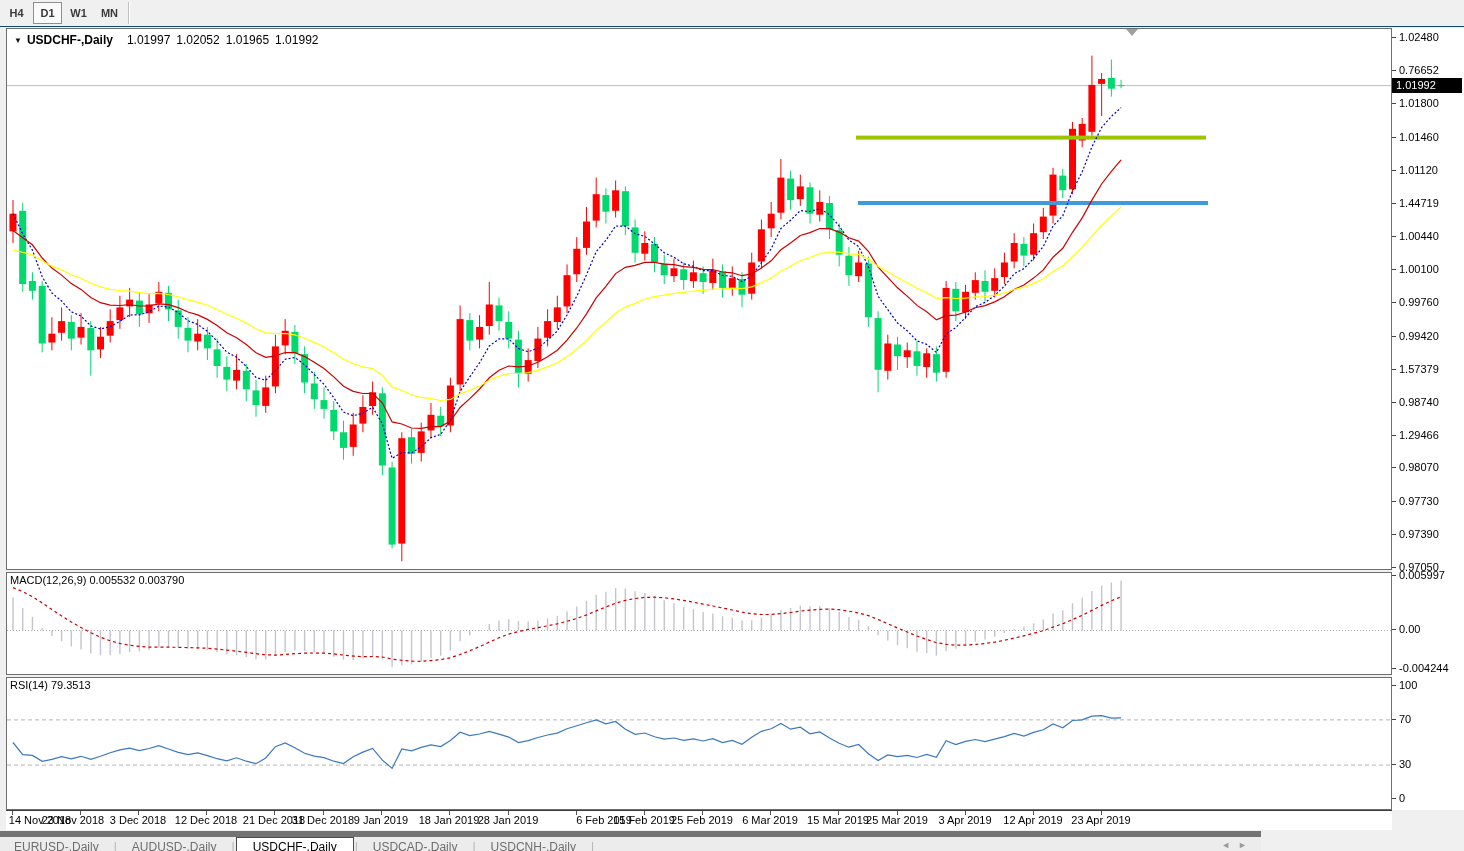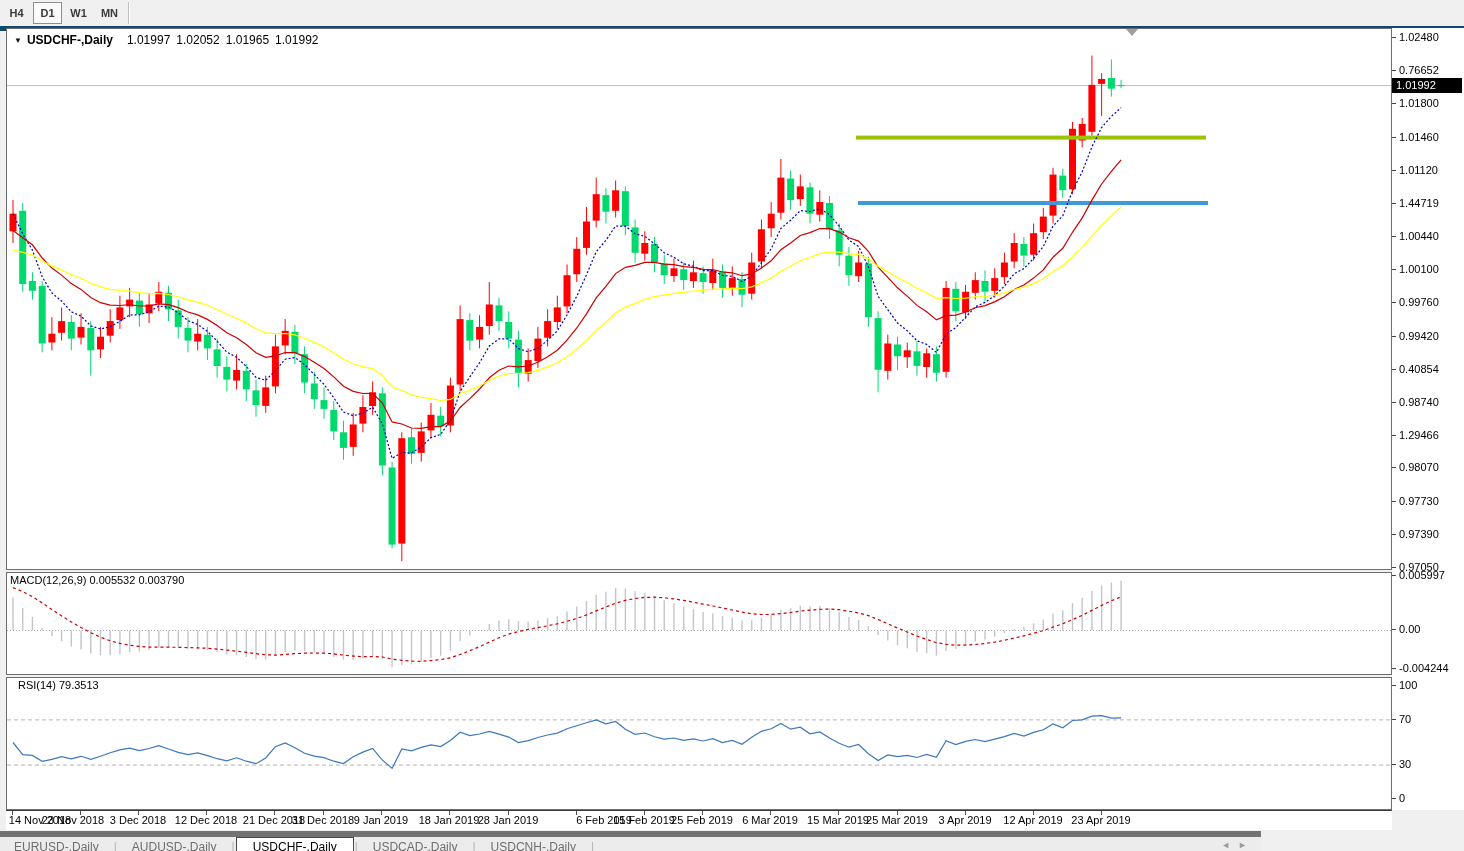--- a/index.html
+++ b/index.html
@@ -1,20 +1,20 @@
 <!DOCTYPE html>
 <html><head>
 <meta charset="utf-8">
 <style>
   html,body{margin:0;padding:0;background:#d9d9d9;}
   .screen{position:relative;width:1464px;height:851px;background:#f0f0f0;overflow:hidden;
           font-family:"Liberation Sans",sans-serif;-webkit-font-smoothing:none;}
   
   .toolbar{position:absolute;left:0;top:0;width:1464px;height:26px;background:#f0f0f0;
-           border-bottom:5px solid #0c4a6e;display:flex;align-items:center;}
+           border-bottom:1px solid #0c4a6e;display:flex;align-items:center;}
   .tf-btn{min-width:27px;height:20px;margin-left:2px;display:flex;align-items:center;justify-content:center;
           font-size:11px;font-weight:bold;color:#3a3a3a;border:1px solid transparent;cursor:default;}
   .tf-btn.active{background:#fafafa;border:1px solid #8f8f8f;}
   .toolbar .sep{width:1px;height:22px;background:#c0c0c0;margin:0 4px;border-right:1px solid #fff;}
   
   .panel{position:absolute;background:#ffffff;border:1px solid #6e6e6e;box-sizing:border-box;}
   .panel svg{display:block;}
   .pane-label{position:absolute;font-size:11px;color:#000;white-space:pre;z-index:5;}
   .chart-title{position:absolute;left:14px;top:33px;font-size:12px;color:#000;z-index:5;}
   .chart-title .tri{font-size:8px;vertical-align:1px;margin-right:5px;color:#111;}
@@ -441,21 +441,21 @@
     <svg id="rsi-svg" width="1384" height="131">
         <g>
           <line x1="0" y1="41.9" x2="1384" y2="41.9" stroke="#b4b4b4" stroke-width="1" stroke-dasharray="4,3"></line>
           <line x1="0" y1="87.1" x2="1384" y2="87.1" stroke="#b4b4b4" stroke-width="1" stroke-dasharray="4,3"></line>
         </g>
         <g>
           <polyline points="6.0,64.5 15.7,76.6 25.4,77.4 35.2,83.3 44.9,81.3 54.6,78.7 64.3,80.8 74.0,78.3 83.8,81.3 93.5,78.2 103.2,74.8 112.9,71.9 122.6,70.2 132.4,72.7 142.1,70.5 151.8,67.6 161.5,71.0 171.2,74.3 181.0,76.7 190.7,74.9 200.4,77.6 210.1,80.7 219.8,82.9 229.6,79.8 239.3,83.2 249.0,85.7 258.7,80.0 268.4,68.7 278.2,65.0 287.9,69.8 297.6,75.3 307.3,78.1 317.0,79.7 326.8,83.2 336.5,85.6 346.2,78.8 355.9,74.1 365.6,70.4 375.4,82.1 385.1,90.4 394.8,71.0 404.5,72.8 414.2,69.4 424.0,66.9 433.7,68.5 443.4,62.4 453.1,54.3 462.8,57.6 472.6,56.0 482.3,53.4 492.0,56.2 501.7,59.1 511.4,64.5 521.2,62.6 530.9,59.5 540.6,57.0 550.3,55.1 560.0,50.8 569.8,47.7 579.5,44.7 589.2,41.9 598.9,45.8 608.6,43.5 618.4,51.3 628.1,56.3 637.8,55.0 647.5,58.8 657.2,61.2 667.0,60.0 676.7,62.4 686.4,60.9 696.1,63.0 705.8,60.6 715.6,64.6 725.3,62.4 735.0,66.2 744.7,59.3 754.4,53.3 764.2,50.8 773.9,45.5 783.6,51.2 793.3,49.2 803.0,55.8 812.8,53.9 822.5,60.1 832.2,65.3 841.9,69.2 851.6,66.5 861.4,75.7 871.1,82.5 880.8,76.9 890.5,78.6 900.2,77.3 910.0,79.5 919.7,76.5 929.4,79.4 939.1,62.8 948.8,66.6 958.6,63.4 968.3,61.5 978.0,63.6 987.7,61.2 997.4,58.6 1007.2,55.4 1016.9,58.1 1026.6,54.4 1036.3,51.8 1046.0,46.0 1055.8,49.8 1065.5,42.5 1075.2,41.9 1084.9,38.1 1094.6,37.6 1104.4,40.2 1114.1,39.8" fill="none" stroke="#3c78be" stroke-width="1.2"></polyline>
         </g>
       </svg>
   </div>
-  <div class="pane-label" style="left:10px;top:679px;margin-left:8px;">RSI(14) 79.3513</div>
+  <div class="pane-label" style="left:10px;top:679px;">RSI(14) 79.3513</div>
 
   <div class="scale" id="scale-col">
       <div class="tick-dash" style="top:9px"></div>
       <div class="tick-label" style="top:3px">1.02480</div>
       <div class="tick-dash" style="top:42px"></div>
       <div class="tick-label" style="top:36px">0.76652</div>
       <div class="tick-dash" style="top:75px"></div>
       <div class="tick-label" style="top:69px">1.01800</div>
       <div class="tick-dash" style="top:109px"></div>
       <div class="tick-label" style="top:103px">1.01460</div>
@@ -465,21 +465,21 @@
       <div class="tick-label" style="top:169px">1.44719</div>
       <div class="tick-dash" style="top:208px"></div>
       <div class="tick-label" style="top:202px">1.00440</div>
       <div class="tick-dash" style="top:241px"></div>
       <div class="tick-label" style="top:235px">1.00100</div>
       <div class="tick-dash" style="top:274px"></div>
       <div class="tick-label" style="top:268px">0.99760</div>
       <div class="tick-dash" style="top:308px"></div>
       <div class="tick-label" style="top:302px">0.99420</div>
       <div class="tick-dash" style="top:341px"></div>
-      <div class="tick-label" style="top:335px">0.40854</div>
+      <div class="tick-label" style="top:335px">1.57379</div>
       <div class="tick-dash" style="top:374px"></div>
       <div class="tick-label" style="top:368px">0.98740</div>
       <div class="tick-dash" style="top:407px"></div>
       <div class="tick-label" style="top:401px">1.29466</div>
       <div class="tick-dash" style="top:439px"></div>
       <div class="tick-label" style="top:433px">0.98070</div>
       <div class="tick-dash" style="top:473px"></div>
       <div class="tick-label" style="top:467px">0.97730</div>
       <div class="tick-dash" style="top:506px"></div>
       <div class="tick-label" style="top:500px">0.97390</div>

